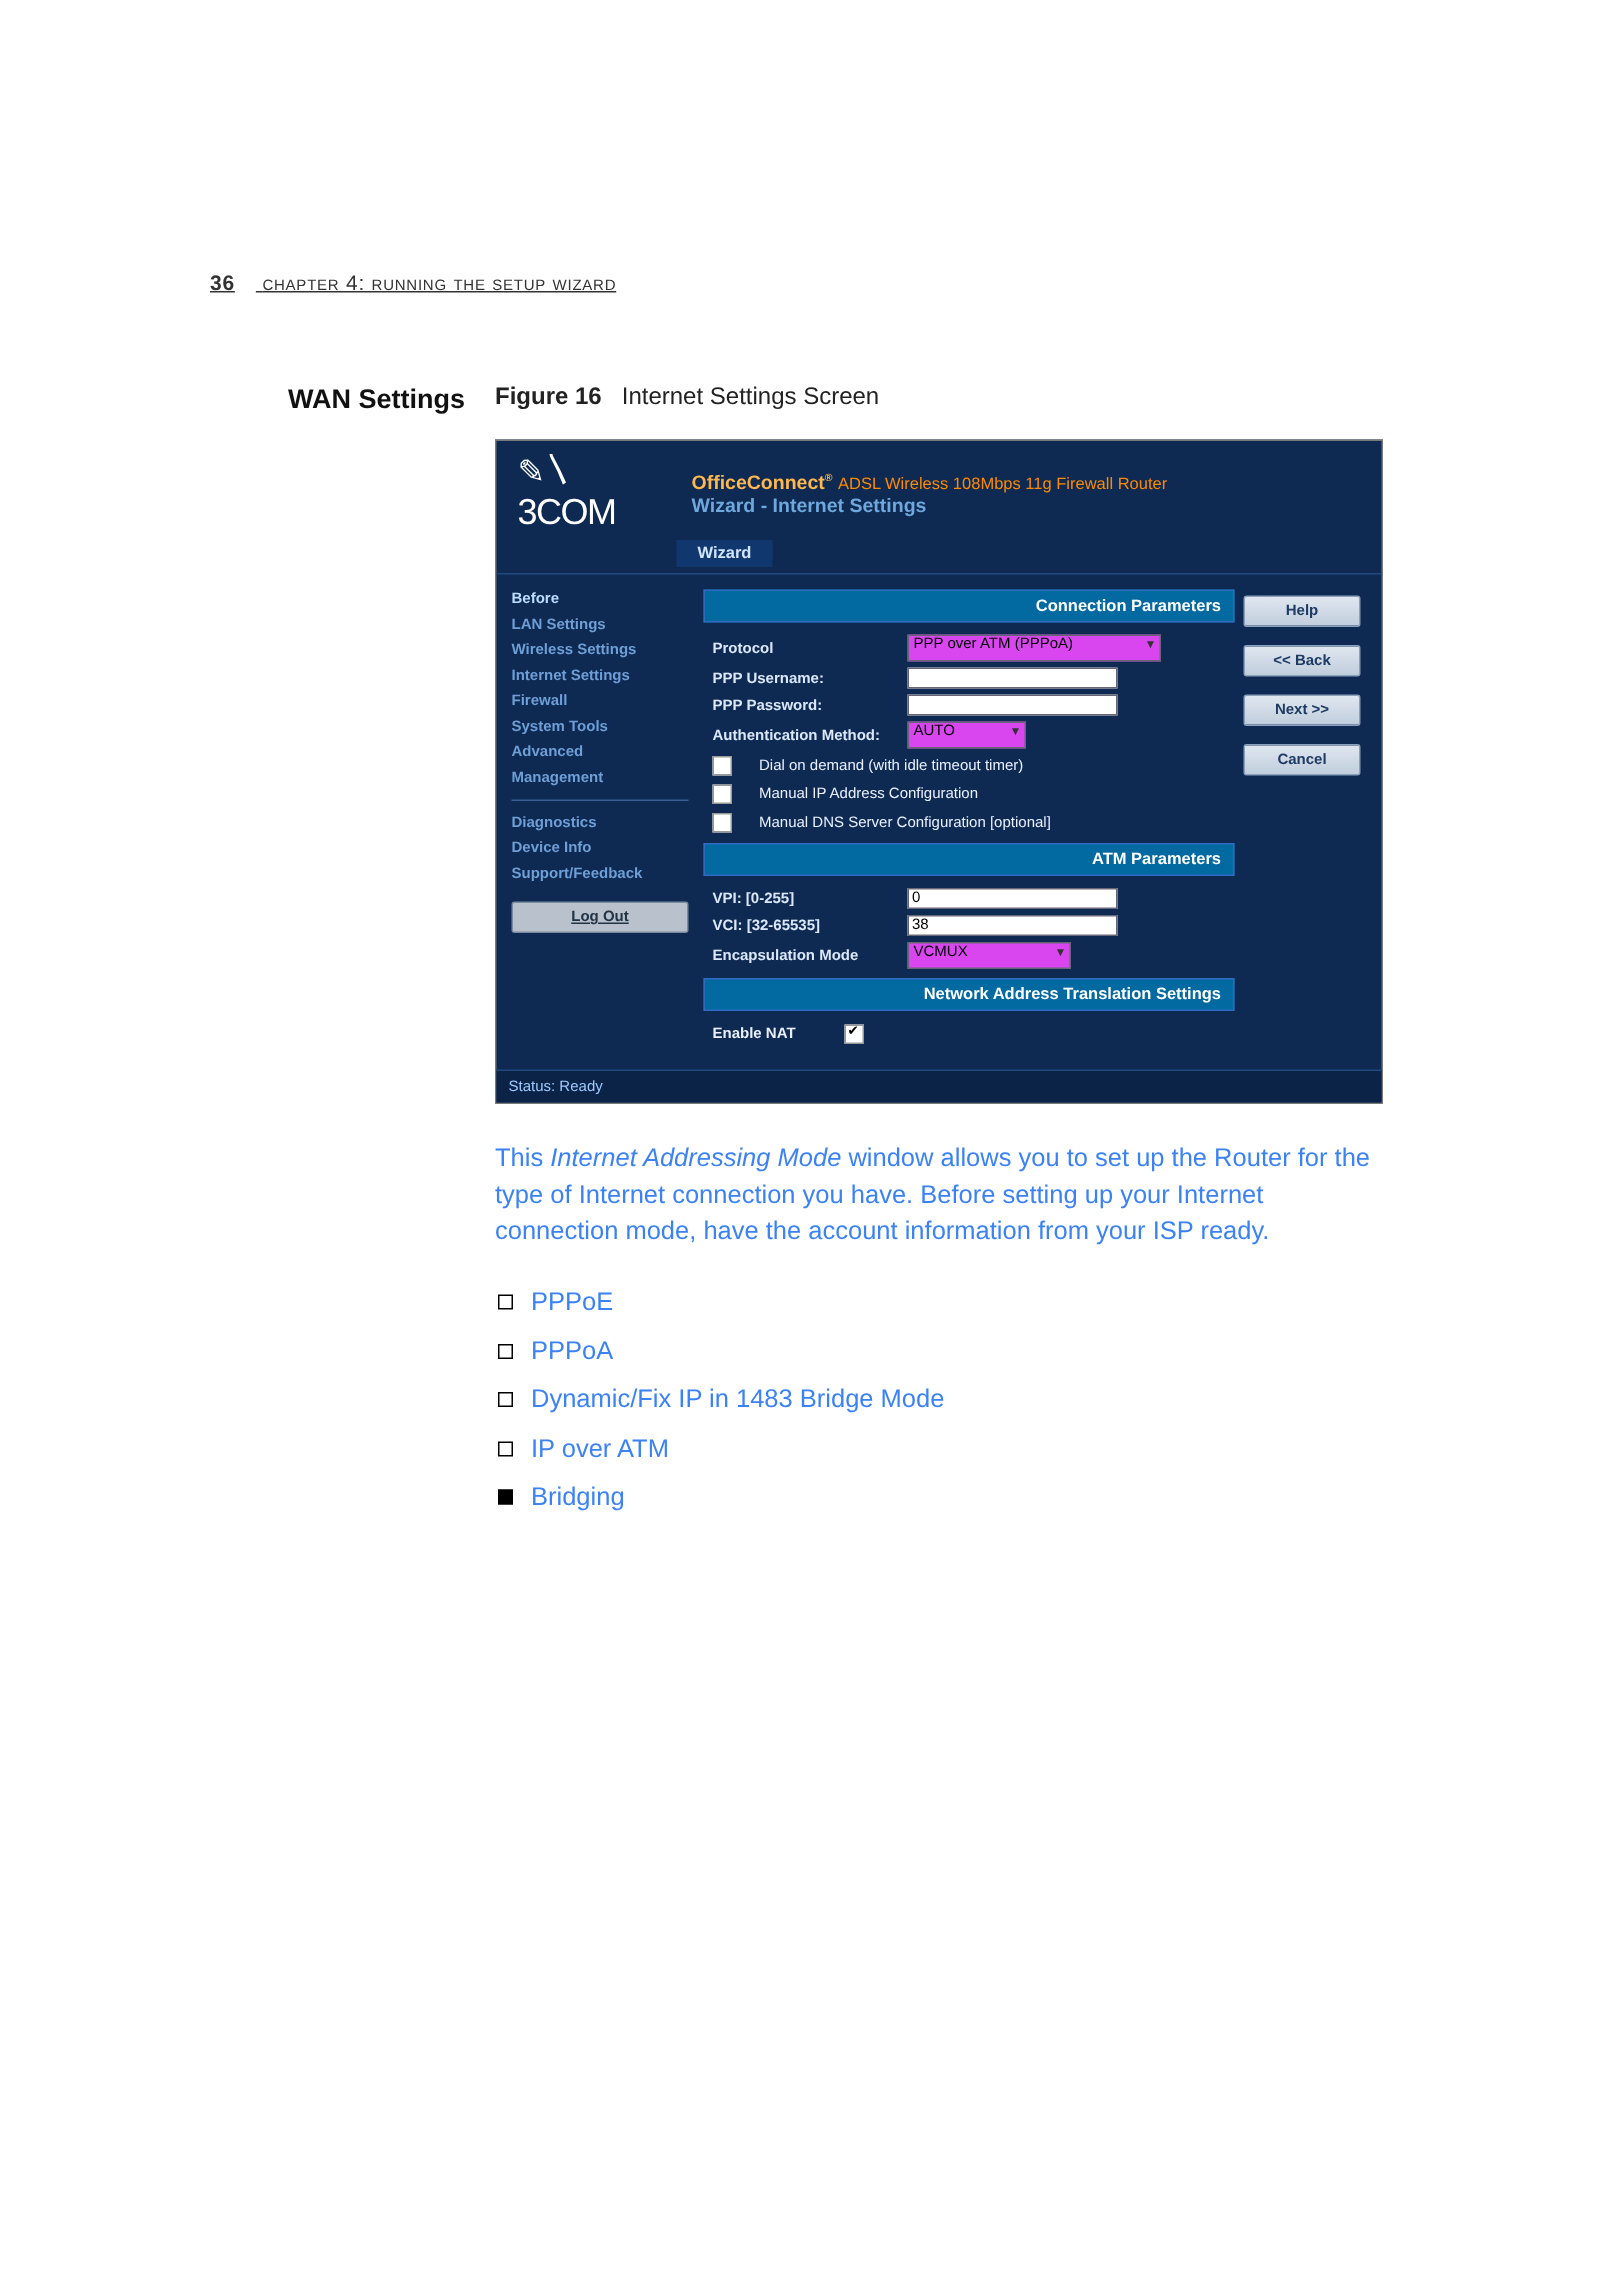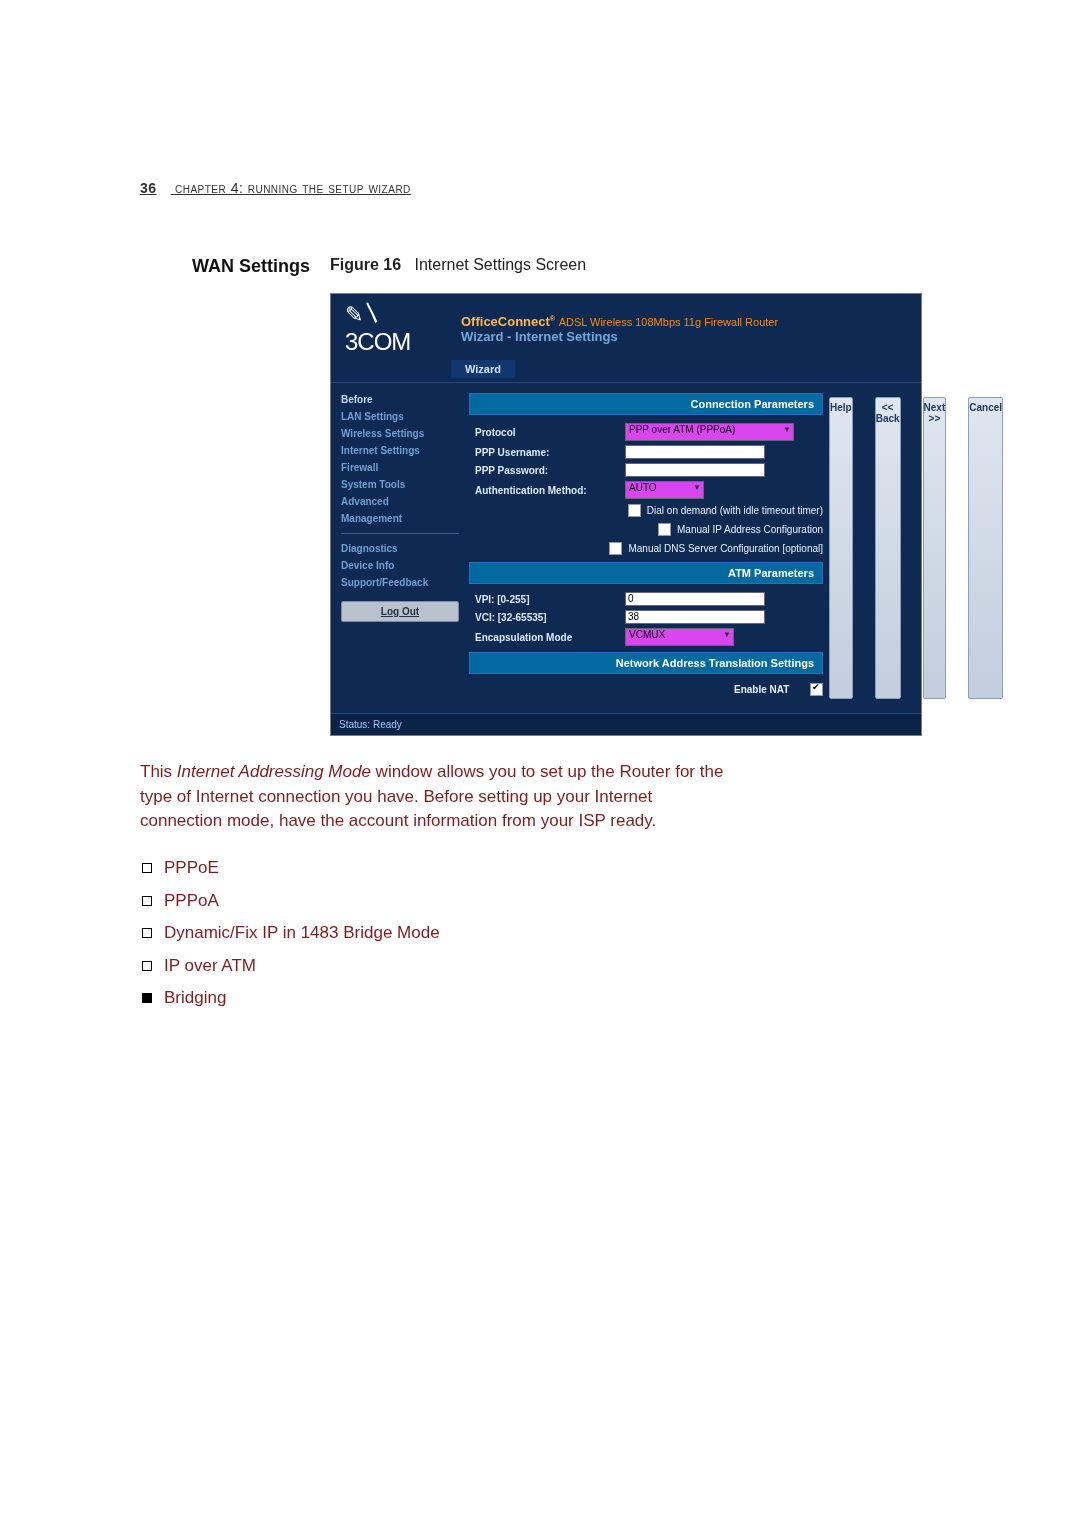--- a/index.html
+++ b/index.html
@@ -85,45 +85,45 @@
 
   .ss-main { flex:1; padding:6px 8px 14px 4px; display:flex; }
   .form-col { flex:1; }
   .section-head {
     background:#0369a1; color:#ffffff; font-weight:700;
     padding:4px 8px; margin:4px 0 6px 0; font-size:11px;
     border:1px solid #2f6bc0;
     text-align:right;
   }
   .form-row { display:flex; align-items:center; padding:2px 0 2px 6px; }
-  .form-label { width:150px; font-weight:700; font-size:10px; color:#dbe8fa; }
+  .form-label { width:130px; font-weight:700; font-size:10px; color:#dbe8fa; }
   .form-input {
     background:#fff; border:1px solid #667; width:140px; height:14px;
     font-size:10px; color:#000; padding:0 2px; box-sizing:border-box;
   }
   .form-select {
     background:#d946ef; border:1px solid #667; height:16px; font-size:10px;
     color:#000; padding:0 14px 0 3px; position:relative; display:inline-block; min-width:60px;
   }
   .form-select::after {
     content:"▼"; position:absolute; right:2px; top:1px; font-size:8px; color:#333;
   }
-  .chk-row { padding:3px 0 3px 6px; font-size:10px; display:flex; align-items:center; gap:6px;justify-content:flex-end; }
+  .chk-row { padding:3px 0 3px 6px; font-size:10px; display:flex; align-items:center; gap:18px; }
   .chk { width:11px; height:11px; border:1px solid #999; background:#fff; display:inline-block; }
   .chk.checked::after { content:"✔"; font-size:9px; color:#000; display:block; margin-top:-2px; margin-left:1px; }
 
-  .btn-col { width:78px; padding:8px 6px 0 6px; display:flex; gap:22px; }
+  .btn-col { width:78px; padding:8px 6px 0 6px; display:flex; flex-direction:column; gap:12px; }
   .wiz-btn {
     background:linear-gradient(#dfe6ef,#c1cedd); border:1px solid #8aa0bb;
     color:#1d3b63; font-size:10px; text-align:center; padding:4px 0; font-weight:700; border-radius:2px;
   }
 
   .status-bar { background:#0a2347; border-top:1px solid #22497f; padding:5px 8px; font-size:10px; font-weight:400; color:#9ec9ff; }
 
-  .body-text { width:590px; font-size:17px; line-height:1.45; color:#7f1d1d; }
+  .body-text { margin-left:190px; width:590px; font-size:17px; line-height:1.45; color:#3b82f6; }
   .body-text p { margin:0 0 18px 0; }
   .body-text em { font-style: italic; }
   .body-text ul { list-style:none; padding:0; margin:0; }
   .body-text ul li { padding:4px 0 4px 24px; position:relative; }
   .body-text ul li::before {
     content:""; position:absolute; left:2px; top:11px; width:8px; height:8px;
     border:1px solid #000; background:#000;
   }
   .body-text ul li.open::before { background:#fff; }
 </style>

